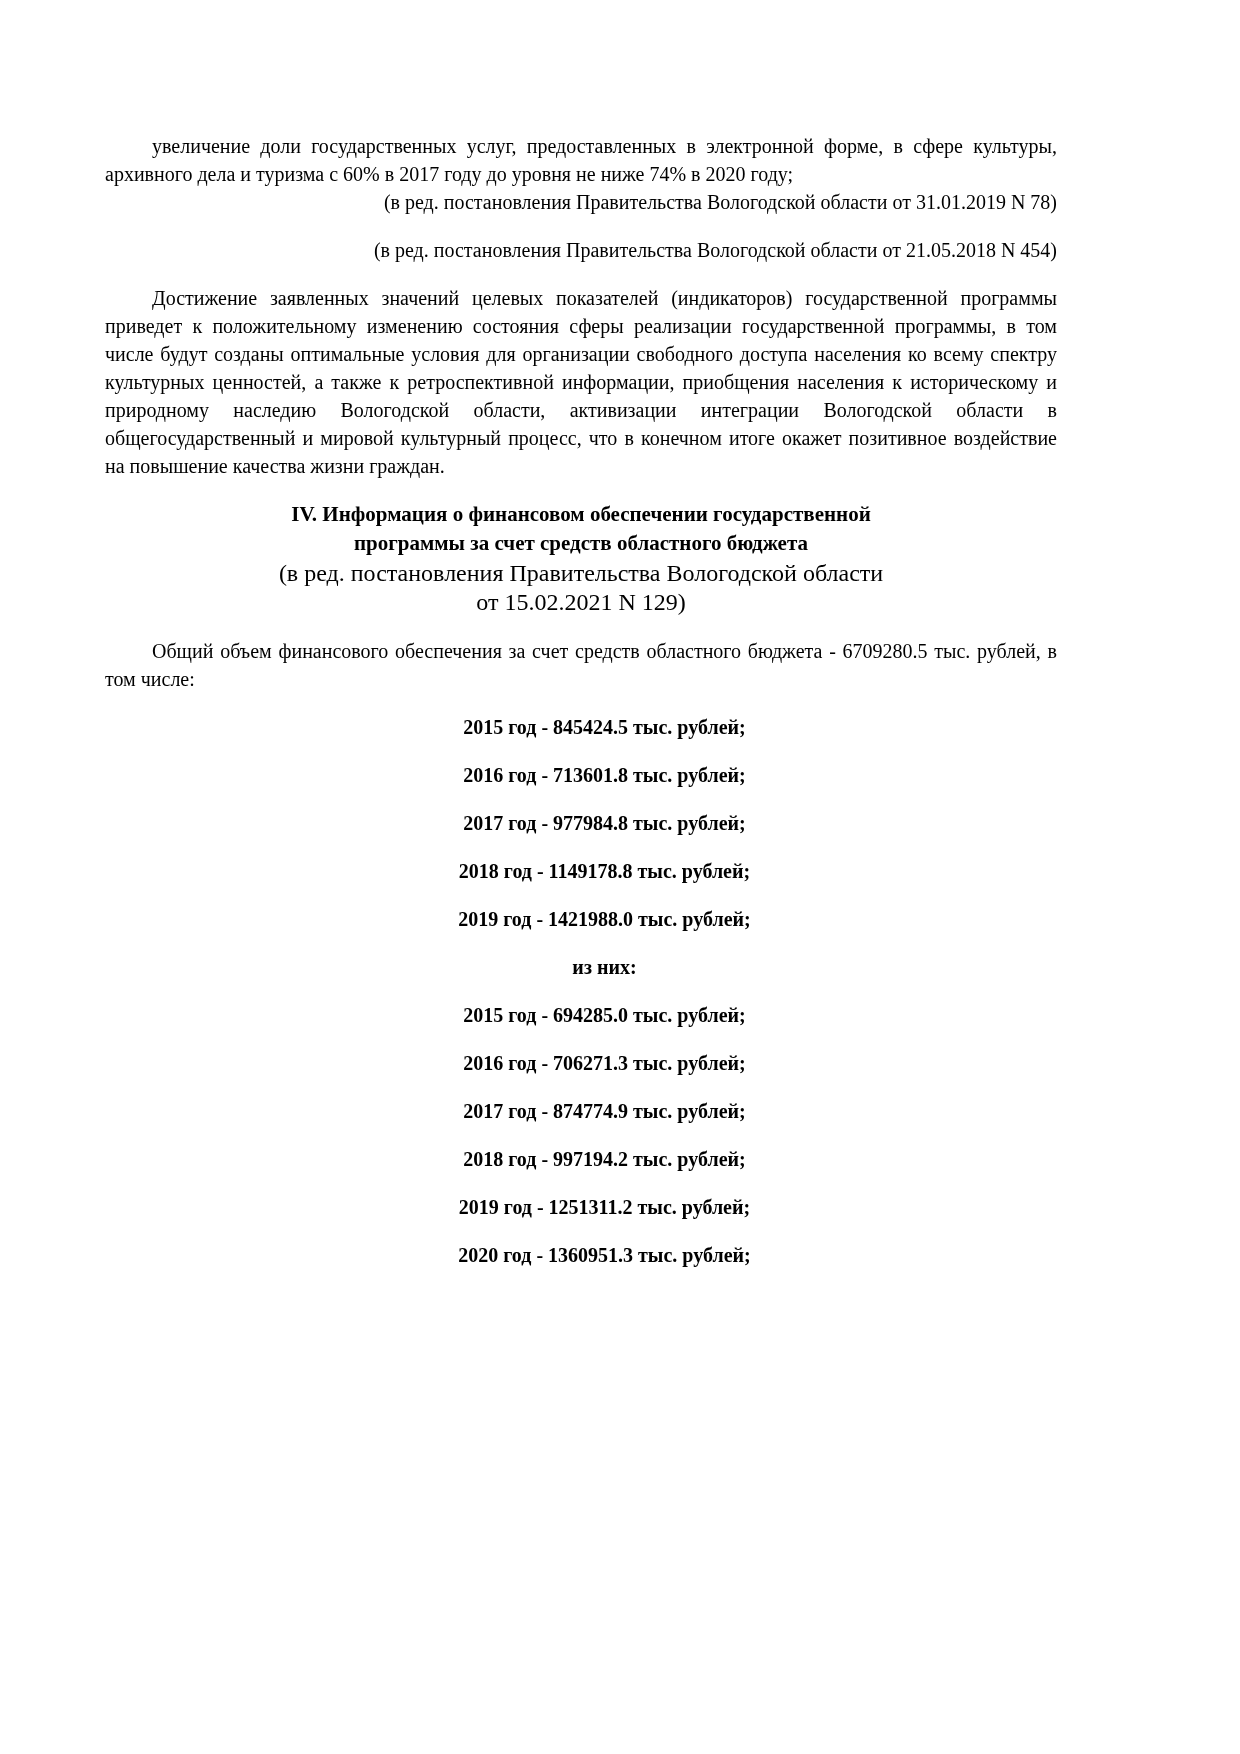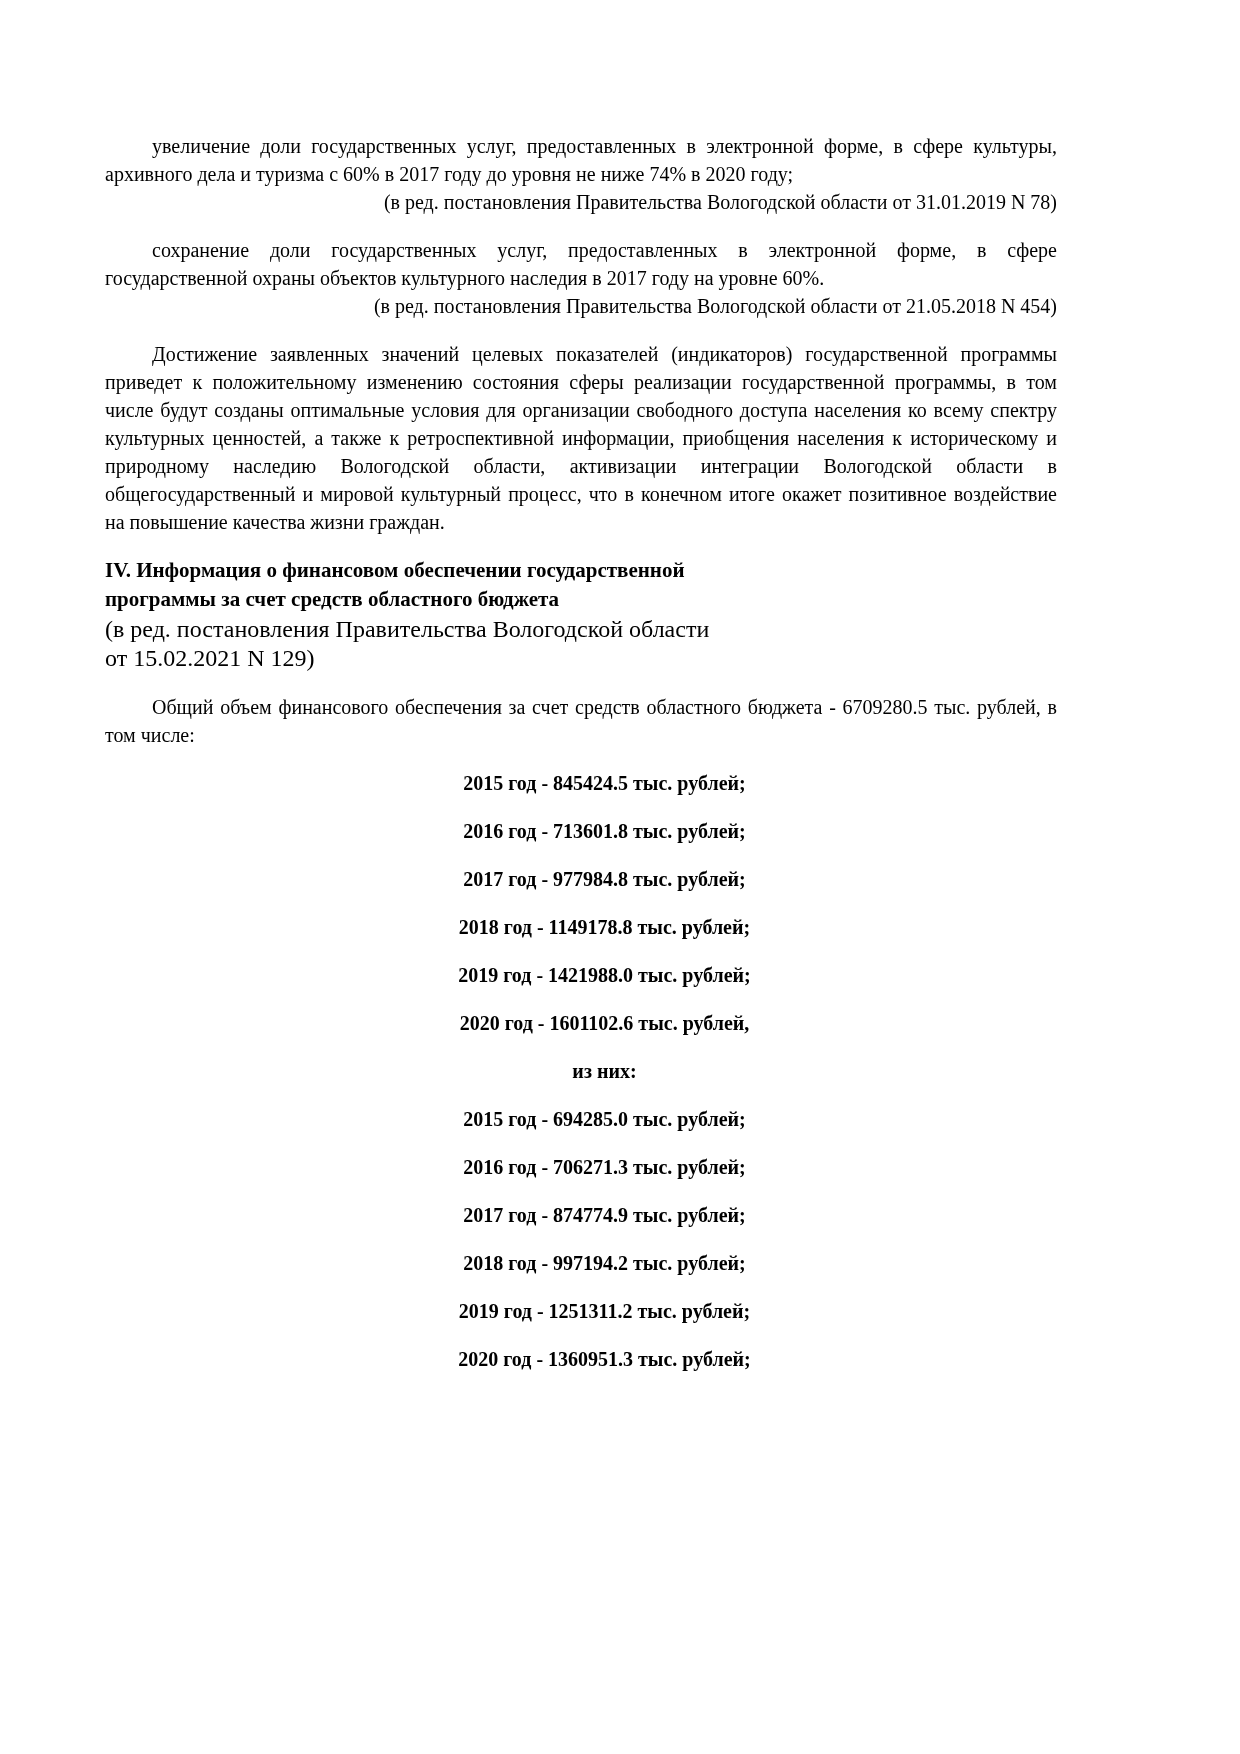--- a/index.html
+++ b/index.html
@@ -39,20 +39,21 @@
   }
   .list-line {
     margin: 0 0 20px 0;
     text-align: center;
     text-indent: 47px;
     font-weight: bold;
   }
   .heading-block {
     margin-top: 6px;
     margin-bottom: 20px;
+    text-align: center;
   }
   .heading {
     font-weight: bold;
     font-size: 21px;
     line-height: 29px;
   }
   .subheading {
     font-weight: normal;
     font-size: 24px;
     line-height: 29px;
@@ -64,21 +65,20 @@
 
 <div class="page">
   <div class="content">
 
     <div class="block">
       <p class="para">увеличение доли государственных услуг, предоставленных в электронной форме, в сфере культуры, архивного дела и туризма с 60% в 2017 году до уровня не ниже 74% в 2020 году;</p>
       <p class="note">(в ред. постановления Правительства Вологодской области от 31.01.2019 N 78)</p>
     </div>
 
     <div class="block">
-      <p class="para">сохранение доли государственных услуг, предоставленных в электронной форме, в сфере государственной охраны объектов культурного наследия в 2017 году на уровне 60%.</p>
       <p class="note">(в ред. постановления Правительства Вологодской области от 21.05.2018 N 454)</p>
     </div>
 
     <div class="block">
       <p class="para">Достижение заявленных значений целевых показателей (индикаторов) государственной программы приведет к положительному изменению состояния сферы реализации государственной программы, в том числе будут созданы оптимальные условия для организации свободного доступа населения ко всему спектру культурных ценностей, а также к ретроспективной информации, приобщения населения к историческому и природному наследию Вологодской области, активизации интеграции Вологодской области в общегосударственный и мировой культурный процесс, что в конечном итоге окажет позитивное воздействие на повышение качества жизни граждан.</p>
     </div>
 
     <div class="heading-block">
       <div class="heading">
         <div>IV. Информация о финансовом обеспечении государственной</div>
@@ -92,21 +92,20 @@
 
     <div class="block">
       <p class="para">Общий объем финансового обеспечения за счет средств областного бюджета - 6709280.5 тыс. рублей, в том числе:</p>
     </div>
 
     <p class="list-line">2015 год - 845424.5 тыс. рублей;</p>
     <p class="list-line">2016 год - 713601.8 тыс. рублей;</p>
     <p class="list-line">2017 год - 977984.8 тыс. рублей;</p>
     <p class="list-line">2018 год - 1149178.8 тыс. рублей;</p>
     <p class="list-line">2019 год - 1421988.0 тыс. рублей;</p>
-    <p class="list-line">2020 год - 1601102.6 тыс. рублей,</p>
 
     <p class="list-line">из них:</p>
 
 
     <p class="list-line">2015 год - 694285.0 тыс. рублей;</p>
     <p class="list-line">2016 год - 706271.3 тыс. рублей;</p>
     <p class="list-line">2017 год - 874774.9 тыс. рублей;</p>
     <p class="list-line">2018 год - 997194.2 тыс. рублей;</p>
     <p class="list-line">2019 год - 1251311.2 тыс. рублей;</p>
     <p class="list-line">2020 год - 1360951.3 тыс. рублей;</p>

